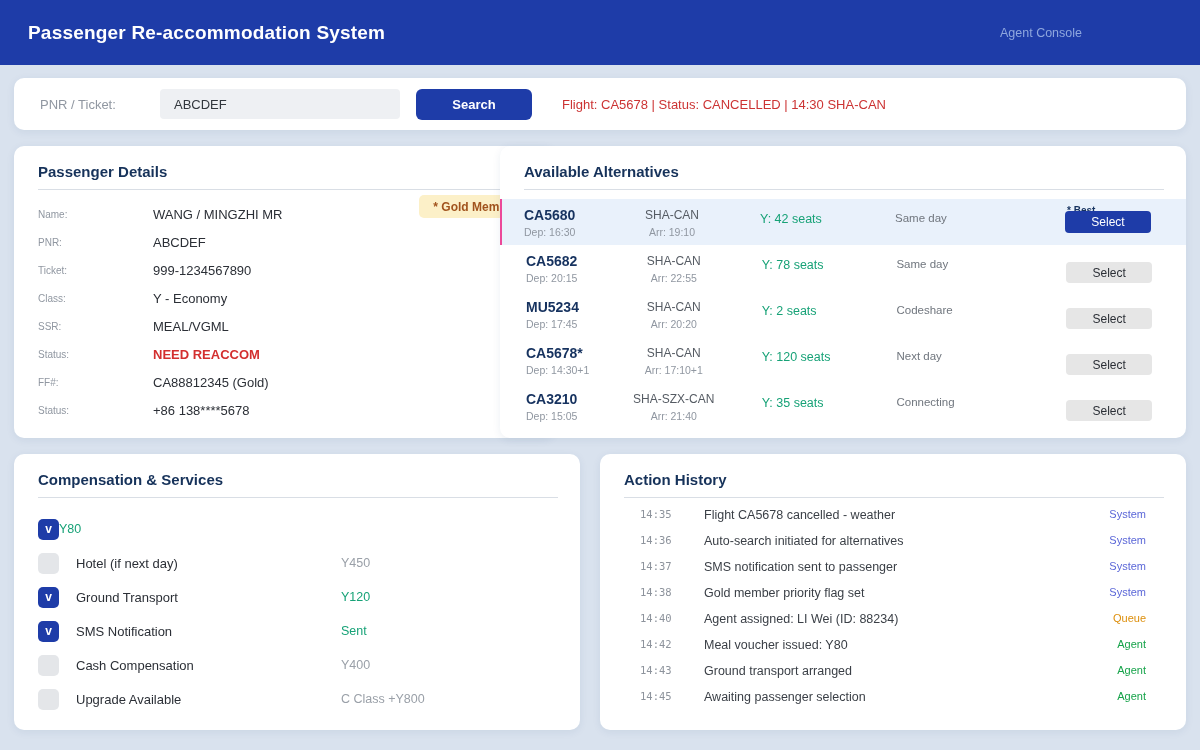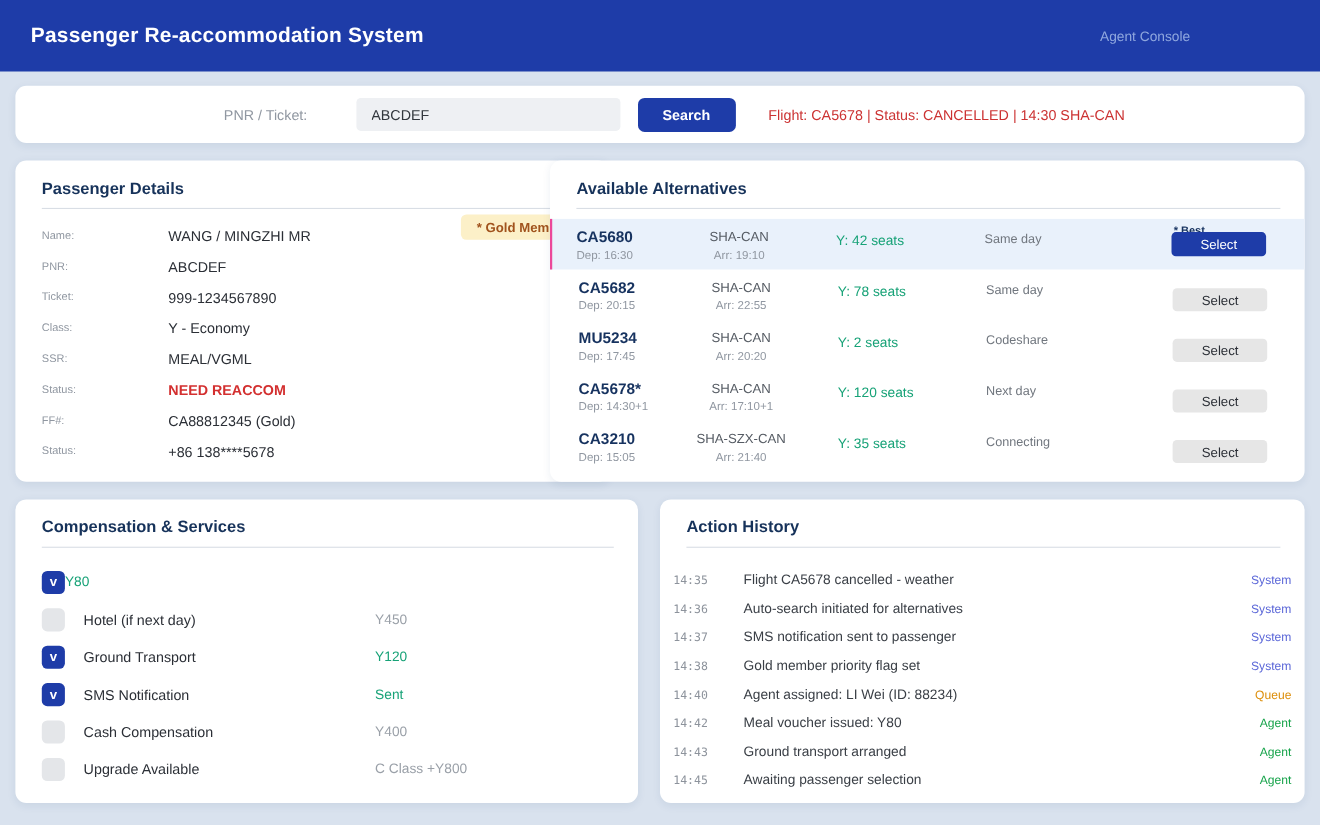--- a/index.html
+++ b/index.html
@@ -29,30 +29,30 @@
     box-shadow: 0 2px 8px rgba(30,60,120,0.08);
   }
   .panel-title {
     margin: 17px 22px 0 24px; padding-bottom: 9px;
     font-size: 15px; font-weight: bold; color: #16325a;
     border-bottom: 1px solid #d9dee5;
   }
   
   .search-panel {
     left: 14px; top: 78px; width: 1172px; height: 52px;
-    display: flex; align-items: center; justify-content: center;
+    display: flex; align-items: center;
   }
   .search-label { margin-left: 26px; width: 118px; color: #9097a1; font-size: 13px; }
   .search-input {
     width: 240px; height: 30px; background: #eef0f3; border: none; border-radius: 4px;
     padding: 0 14px; font-size: 13px; color: #32373d; font-family: "Liberation Sans", sans-serif;
     margin-left: 2px;
   }
   .search-btn {
-    margin-left: 16px; width: 89px; height: 31px; background: #1e3ca8; color: #fff;
+    margin-left: 16px; width: 116px; height: 31px; background: #1e3ca8; color: #fff;
     border: none; border-radius: 6px; font-size: 13px; font-weight: bold; cursor: pointer;
     font-family: "Liberation Sans", sans-serif;
   }
   .search-status { margin-left: 30px; color: #cc3333; font-size: 13px; }
   
   .passenger-panel { left: 14px; top: 146px; width: 540px; height: 292px; }
   .pd-fields { margin-top: 10px; }
   .pd-row { display: flex; align-items: center; height: 28px; padding-left: 24px; }
   .pd-label { width: 115px; color: #9097a1; font-size: 10px; }
   .pd-value { font-size: 13px; color: #2b2f36; }
@@ -94,21 +94,21 @@
     color: transparent; font-size: 12px; font-weight: bold;
   }
   .checkbox.checked { background: #1e3ca8; color: #ffffff; }
   .comp-label { margin-left: 17px; font-size: 13px; color: #2b2f36; width: 265px; }
   .comp-value { font-size: 12.5px; }
   .comp-value.green { color: #17a277; }
   .comp-value.gray { color: #9aa0a8; }
   
   .hist-panel { left: 600px; top: 454px; width: 586px; height: 276px; }
   .hist-rows { margin-top: 10px; }
-  .hist-row { display: flex; align-items: flex-end; height: 26px; padding: 0 12px; }
+  .hist-row { display: flex; align-items: flex-start; height: 26px; padding: 0 40px; }
   .hist-time { width: 64px; font-family: "DejaVu Sans Mono", monospace; font-size: 10.5px; color: #8d939c; }
   .hist-text { flex: 1; font-size: 12.5px; color: #3a3f46; }
   .hist-actor { font-size: 11px; text-align: right; }
   .hist-actor.actor-system { color: #5b67d8; }
   .hist-actor.actor-queue { color: #dd8f0c; }
   .hist-actor.actor-agent { color: #16a34a; }
 </style>
 </head>
 <body>
 

